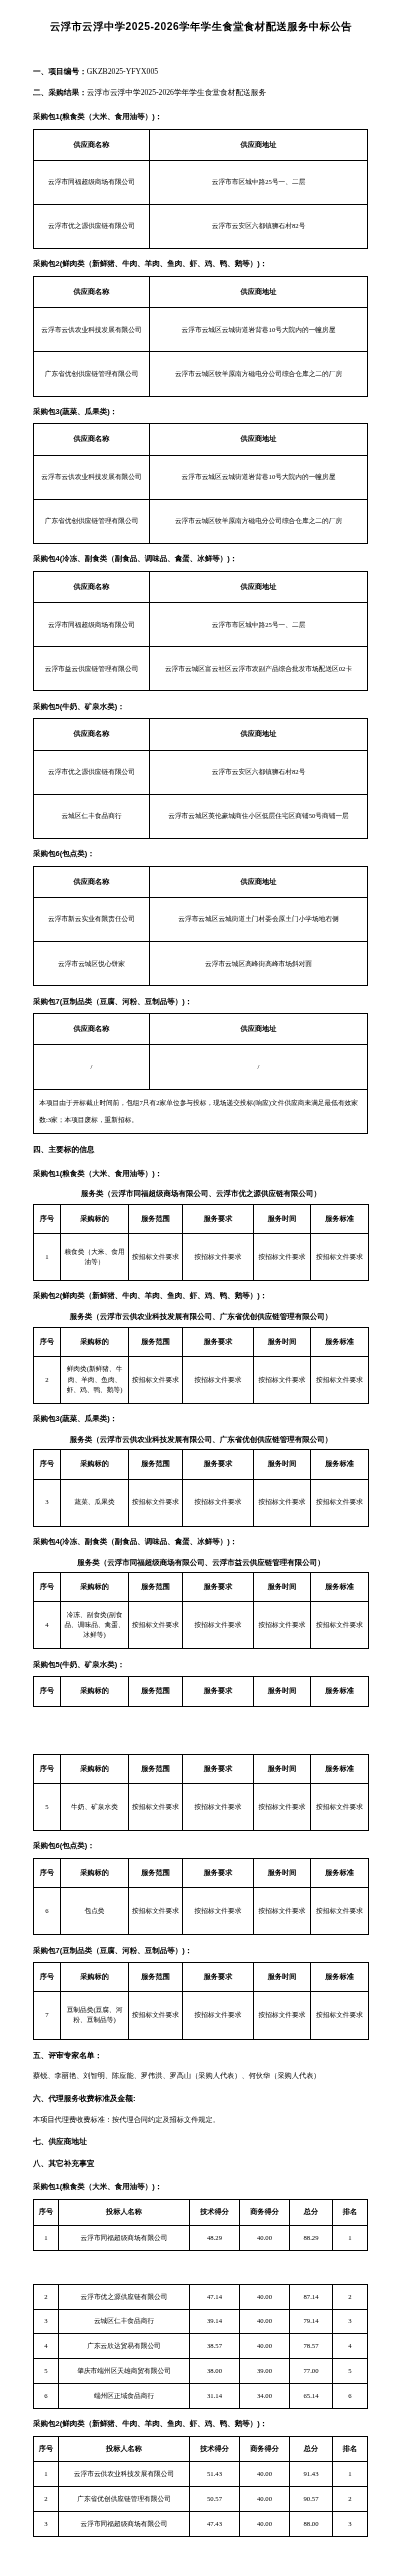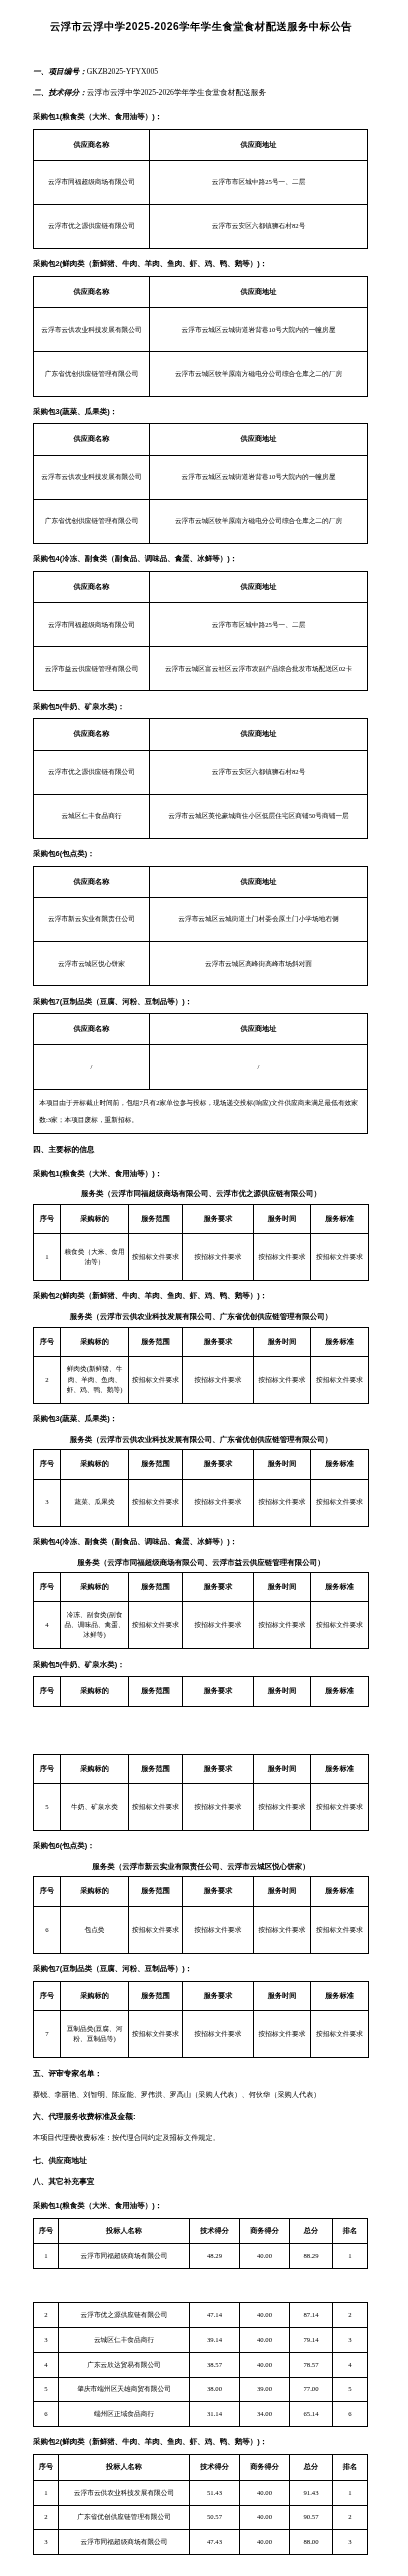--- a/index.html
+++ b/index.html
@@ -1,20 +1,20 @@
 <!DOCTYPE html>
 <html style="font-size:8.2px"><head>
 <meta charset="utf-8">
 <style>
   html,body{margin:0;padding:0;background:#fff;}
   body{width:409px;color:#000;font-family:"Liberation Serif","DejaVu Serif",serif;}
   .page{width:409px;min-height:3480px;box-sizing:border-box;padding:19.6px 40px 25px 33px;background:#fff;}
   .title{font-family:"Liberation Sans","DejaVu Sans",sans-serif;font-weight:bold;font-size:10.3px;text-align:center;margin:0 0 27px 0;letter-spacing:0.5px;}
   .sec-line{font-size:7.7px;line-height:21.6px;margin:0;}
-  .sec-line .lbl{font-family:"Liberation Sans","DejaVu Sans",sans-serif;font-weight:bold;font-style:italic;}
+  .sec-line .lbl{font-family:"Liberation Sans","DejaVu Sans",sans-serif;font-weight:bold;}
   .sec-title{font-family:"Liberation Sans","DejaVu Sans",sans-serif;font-weight:bold;font-size:7.7px;line-height:21.6px;margin:0;}
   .pkg-heading{font-family:Liberation Sans, sans-serif;font-weight:bold;font-size:7.5px;line-height:19.6px;margin:3.1px 0 2.1px 0;}
   .service-line{font-family:"Liberation Sans","DejaVu Sans",sans-serif;font-weight:bold;font-size:7.5px;line-height:17.5px;margin:0 0 1px 0;text-align:center;}
   table{border-collapse:collapse;width:335px;table-layout:fixed;margin:1px 0 5.2px 0;}
   th,td{border:0.8px solid #000;text-align:center;vertical-align:middle;font-size:6.7px;line-height:10.3px;padding:2.1px 2.6px;word-break:break-all;}
   th{font-family:"Liberation Sans","DejaVu Sans",sans-serif;font-weight:bold;font-size:7.2px;}
   .supplier-table th{height:26px;}
   .supplier-table td{height:39px;}
   .supplier-table .note-cell{text-align:left;height:auto;line-height:17.5px;padding:4.1px 5.2px;}
   .subject-table th{height:24px;}
@@ -27,21 +27,21 @@
 </style>
 </head>
 <body>
 
 <div class="page">
 
   <h1 class="title">云浮市云浮中学2025-2026学年学生食堂食材配送服务中标公告</h1>
 
   <p class="sec-line"><span class="lbl">一、项目编号：</span><span>GKZB2025-YFYX005</span></p>
 
-  <p class="sec-line"><span class="lbl">二、技术得分：</span><span>云浮市云浮中学2025-2026学年学生食堂食材配送服务</span></p>
+  <p class="sec-line"><span class="lbl">二、采购结果：</span><span>云浮市云浮中学2025-2026学年学生食堂食材配送服务</span></p>
 
 
   <div>
     <p class="pkg-heading">采购包1(粮食类（大米、食用油等）)：</p>
     <table class="supplier-table">
       <colgroup>
           <col style="width:116px">
           <col style="width:218px">
         </colgroup>
       <thead>
@@ -412,21 +412,20 @@
             <td>按招标文件要求</td>
             <td>按招标文件要求</td>
             <td>按招标文件要求</td>
           </tr>
         </tbody>
     </table>
   </div>
 
   <div>
     <p class="pkg-heading">采购包6(包点类)：</p>
-    <p class="service-line">服务类（云浮市新云实业有限责任公司、云浮市云城区悦心饼家）</p>
     <table class="subject-table">
       <colgroup>
           <col style="width:27px">
           <col style="width:68px">
           <col style="width:54px">
           <col style="width:71px">
           <col style="width:57px">
           <col style="width:58px">
         </colgroup>
       <thead>

